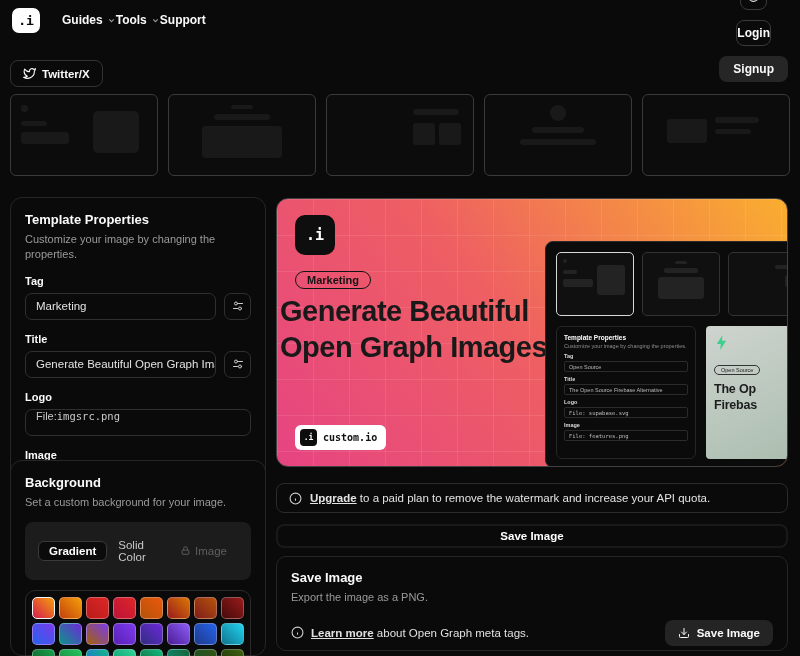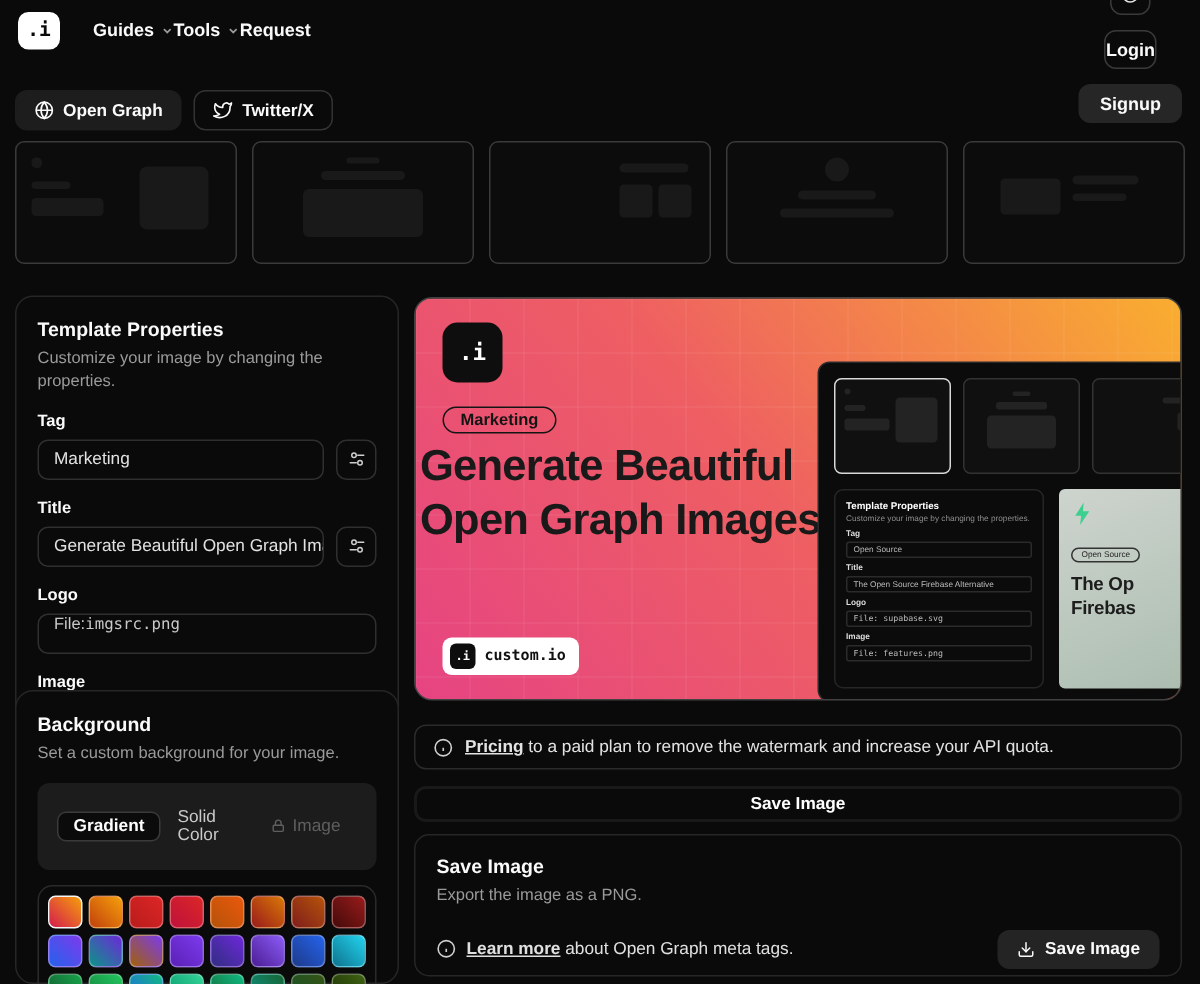--- a/index.html
+++ b/index.html
@@ -163,51 +163,41 @@
     </div>
     <div class="nav-link">
       <span>Tools</span>
       <span class="chev">
         <svg width="9" height="9" viewBox="0 0 24 24" fill="none" stroke="currentColor" stroke-width="3">
             <polyline points="6 9 12 15 18 9"></polyline>
           </svg>
       </span>
     </div>
     <div class="nav-link">
-      <span>Request</span>
+      <span>Support</span>
     </div>
   </div>
   <div class="nav-spacer"></div>
   <div class="nav-right">
     <span class="support-link">Support</span>
     <div class="icon-round-btn">
       <span>
         <svg width="13" height="13" viewBox="0 0 24 24" fill="none" stroke="#e5e5e5" stroke-width="2" stroke-linecap="round" stroke-linejoin="round">
             <path d="M21 12.79A9 9 0 1 1 11.21 3 7 7 0 0 0 21 12.79z"></path>
             <line x1="17" y1="4" x2="17" y2="4.01"></line>
             <line x1="20" y1="8" x2="20" y2="8.01"></line>
           </svg>
       </span>
     </div>
     <button class="btn-outline">Login</button>
     <button class="btn-filled">Signup</button>
   </div>
 </div>
 
 <div class="type-tabs">
-  <div class="type-tab active">
-    <span>
-      <svg width="13" height="13" viewBox="0 0 24 24" fill="none" stroke="#fafafa" stroke-width="2">
-          <circle cx="12" cy="12" r="10"></circle>
-          <line x1="2" y1="12" x2="22" y2="12"></line>
-          <path d="M12 2a15.3 15.3 0 0 1 4 10 15.3 15.3 0 0 1-4 10 15.3 15.3 0 0 1-4-10 15.3 15.3 0 0 1 4-10z"></path>
-        </svg>
-    </span>
-    <span>Open Graph</span>
-  </div>
   <div class="type-tab inactive">
     <span>
       <svg width="13" height="13" viewBox="0 0 24 24" fill="none" stroke="#fafafa" stroke-width="2" stroke-linejoin="round">
           <path d="M23 3a10.9 10.9 0 0 1-3.14 1.53 4.48 4.48 0 0 0-7.86 3v1A10.66 10.66 0 0 1 3 4s-4 9 5 13a11.64 11.64 0 0 1-7 2c9 5 20 0 20-10.5a4.5 4.5 0 0 0-.08-.83A7.72 7.72 0 0 0 23 3z"></path>
         </svg>
     </span>
     <span>Twitter/X</span>
   </div>
 </div>
 
@@ -408,21 +398,21 @@
 </div>
 
 <div class="upgrade-bar">
   <span>
     <svg width="13" height="13" viewBox="0 0 24 24" fill="none" stroke="#cfcfcf" stroke-width="2">
         <circle cx="12" cy="12" r="10"></circle>
         <line x1="12" y1="16" x2="12" y2="12"></line>
         <line x1="12" y1="8" x2="12.01" y2="8"></line>
       </svg>
   </span>
-  <span><u>Pricing</u><span> to a paid plan to remove the watermark and increase your API quota.</span></span>
+  <span><u>Upgrade</u><span> to a paid plan to remove the watermark and increase your API quota.</span></span>
 </div>
 
 <div class="action-tabs">
   <div class="action-tab active">Save Image</div>
 </div>
 
 <div class="save-panel">
   <div class="panel-title">Save Image</div>
   <div class="panel-sub">Export the image as a PNG.</div>
   <div class="save-row">

